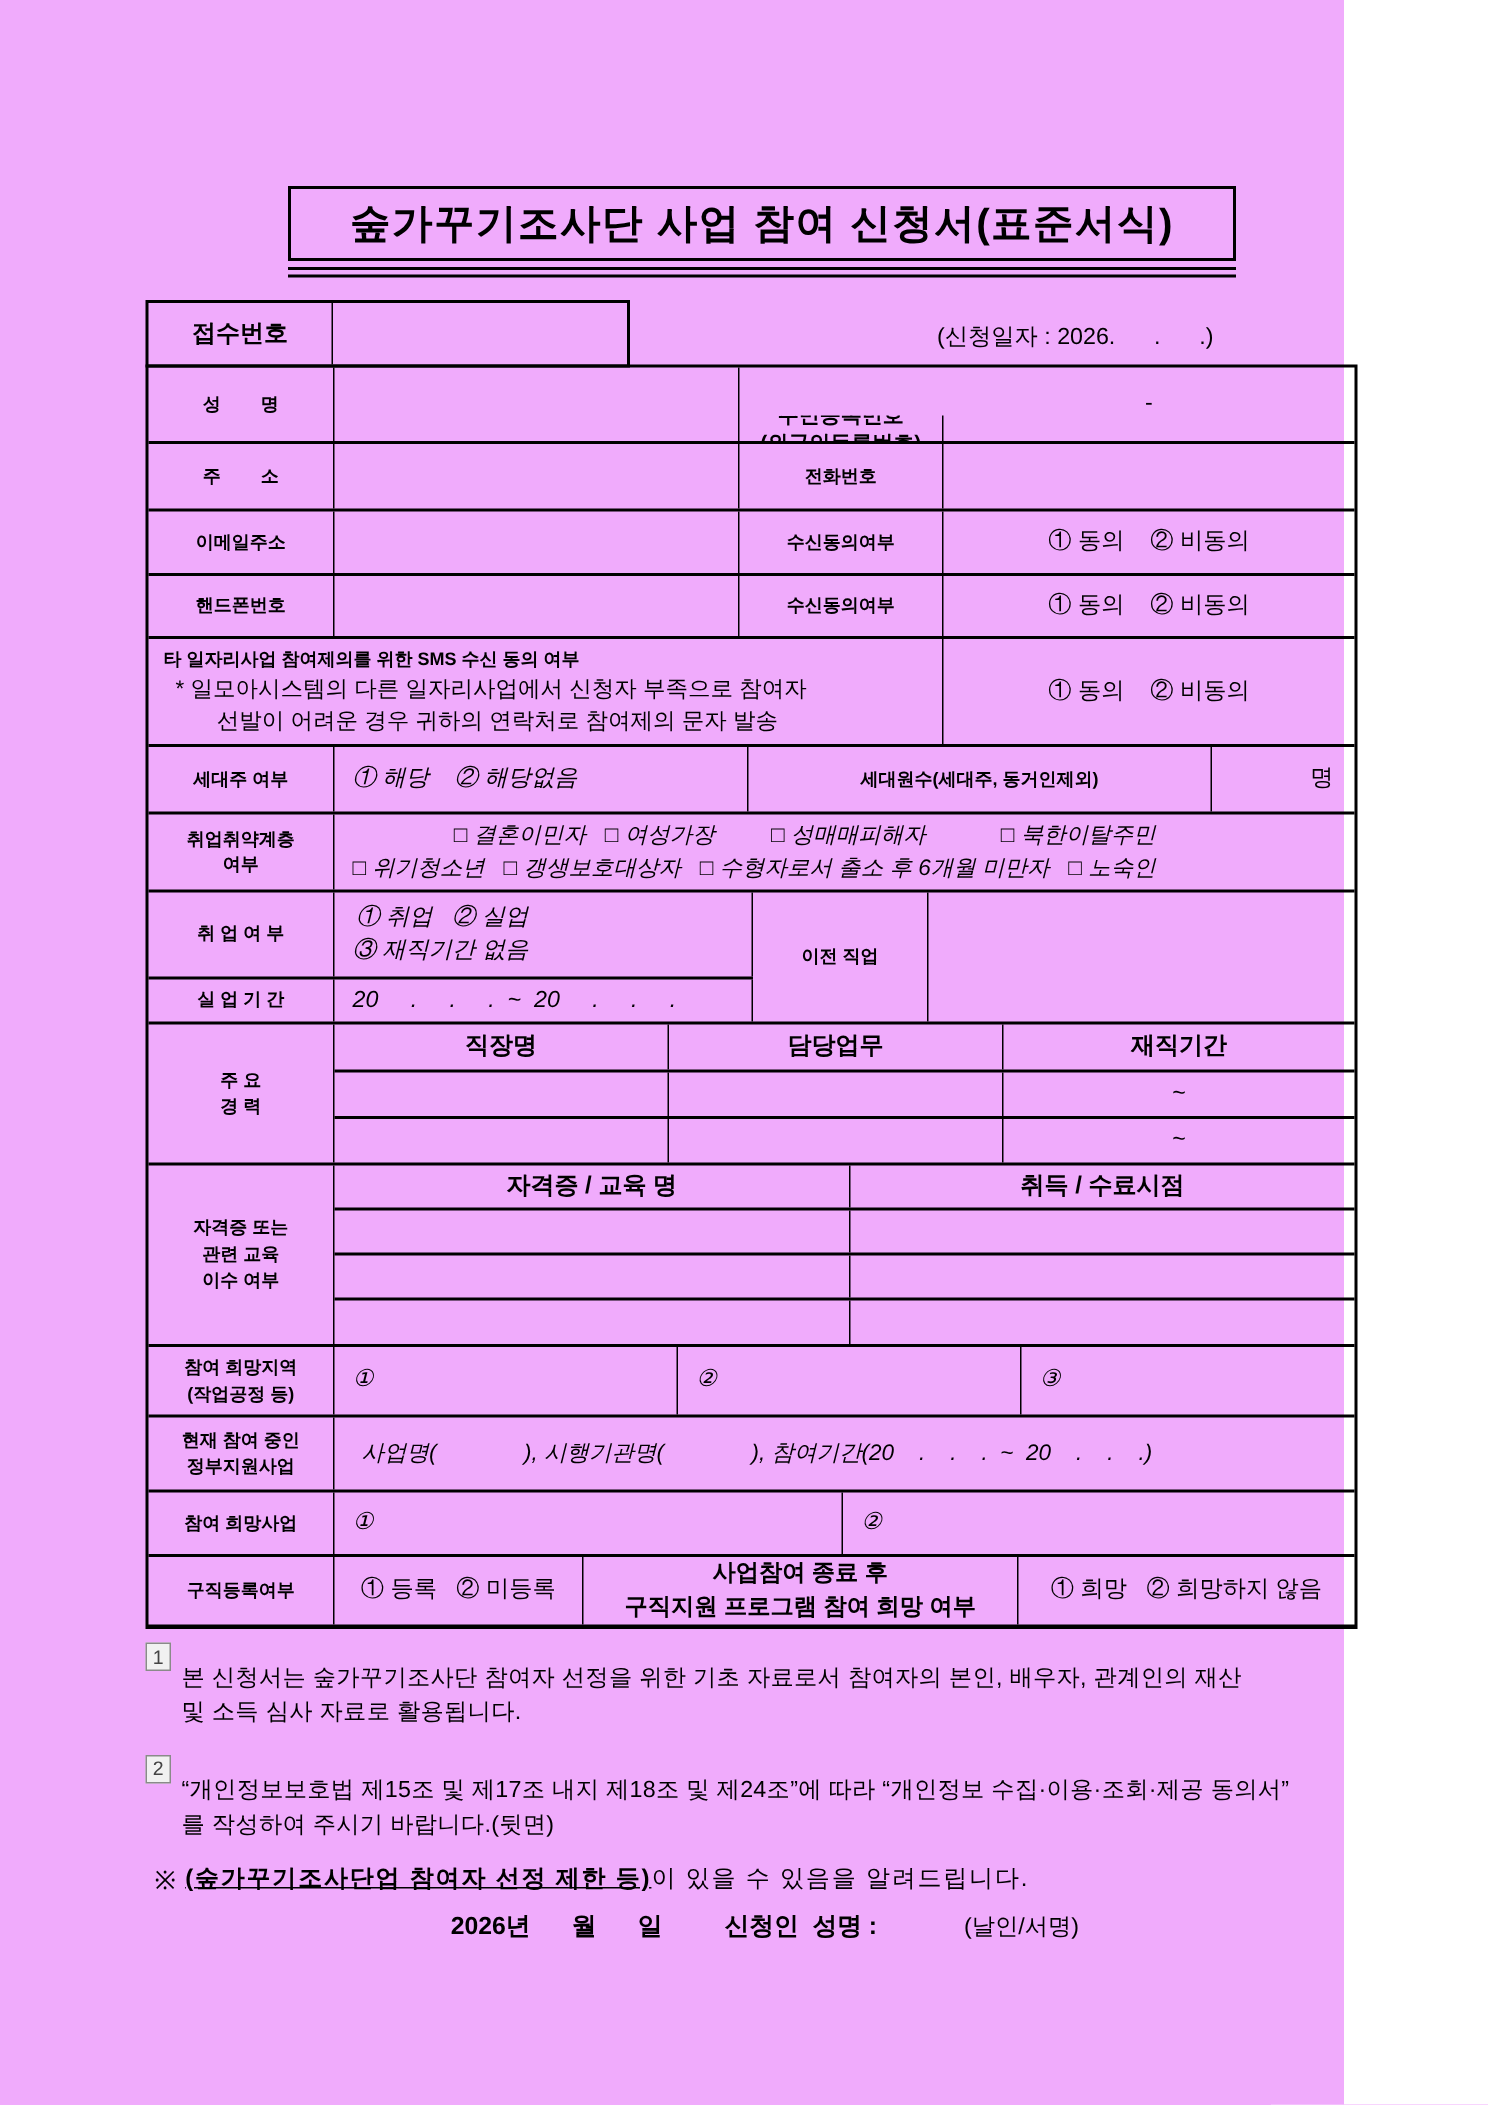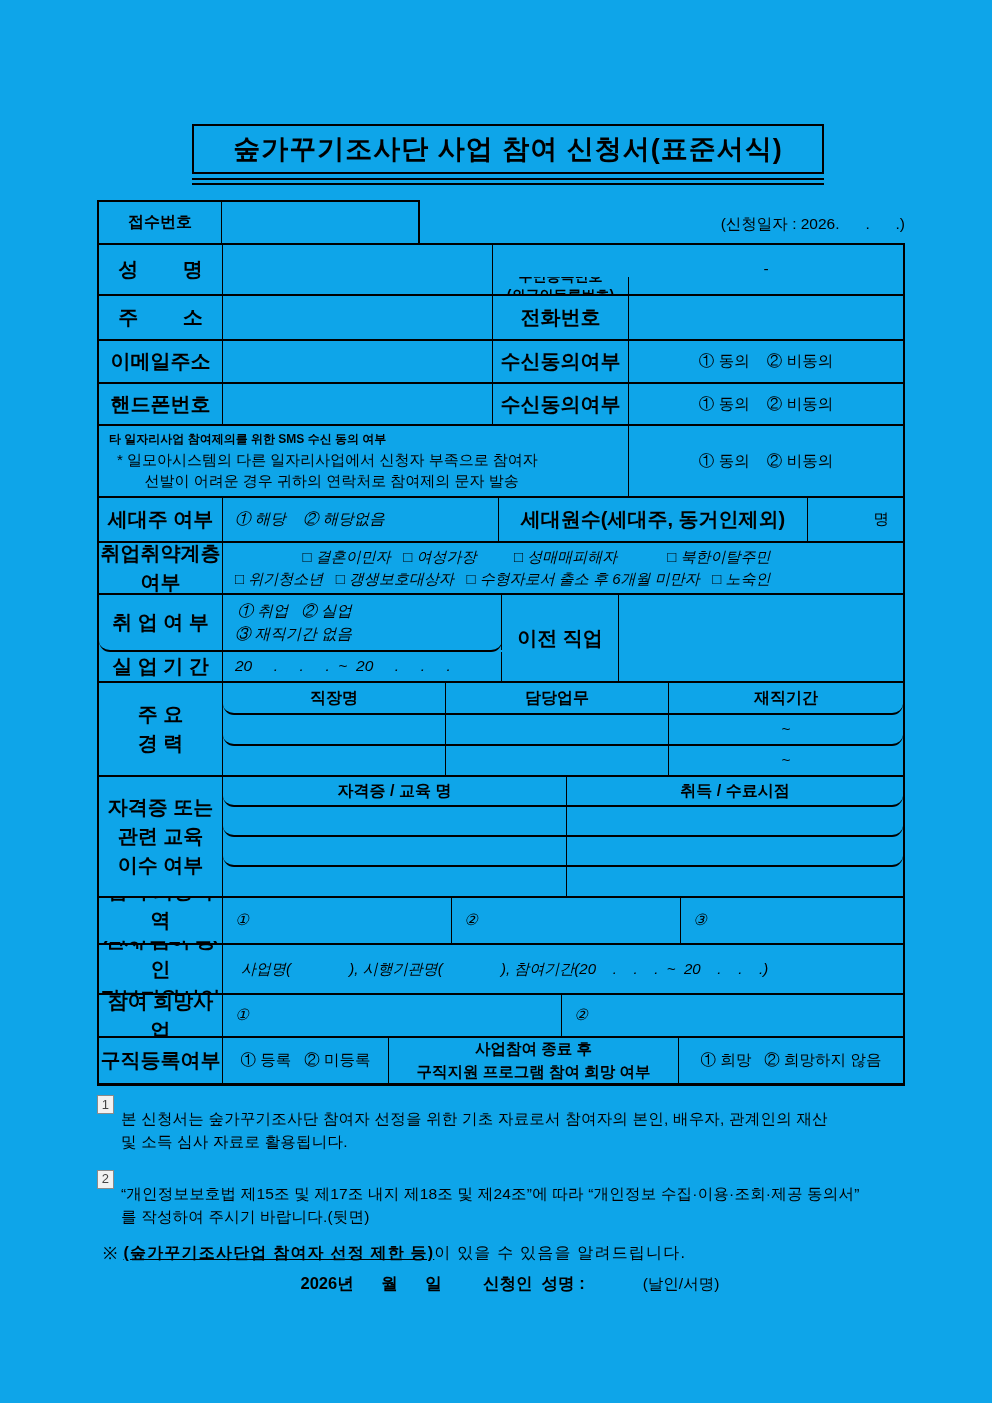--- a/index.html
+++ b/index.html
@@ -1,18 +1,18 @@
 <!DOCTYPE html>
 <html><head>
 <meta charset="utf-8">
 <style>
   * { margin:0; padding:0; box-sizing:border-box; }
   body { background:#ffffff; }
   .page {
-    position:relative; width:992px; height:1403px; background:#0ea5e9;
+    position:relative; width:896px; height:1403px; background:#f0abfc;
     font-family:"Liberation Sans", sans-serif; color:#000;
   }
   .title-box {
     position:absolute; left:192px; top:124px; width:632px; height:50px;
     border:2px solid #000; display:flex; align-items:center; justify-content:center;
   }
   .title-text { font-size:27px; font-weight:bold; letter-spacing:1px; white-space:pre; }
   .title-underline {
     position:absolute; left:192px; top:178px; width:632px; height:7px;
     border-top:2px solid #000; border-bottom:2px solid #000;
@@ -34,26 +34,26 @@
     display:flex; flex-direction:column;
   }
   .trow { display:flex; border-bottom:2px solid #000; }
   .trow.nbb { border-bottom:none; }
   .cell {
     border-right:1px solid #000; display:flex; align-items:center; justify-content:center;
     font-size:15.5px; white-space:pre-wrap; text-align:center; line-height:1.45;
     overflow:hidden;
   }
   .cell.nbr { border-right:none; }
-  .clabel { font-weight:bold; font-size:20px; }
+  .clabel { font-weight:bold; font-size:12px; }
   .chead  { font-weight:bold; font-size:16px; }
   .small  { font-size:14px; line-height:1.3;margin-top:32px; }
   .leftal { justify-content:flex-start; text-align:right; padding-left:12px;font-style:italic; }
   .vstack { display:flex; flex-direction:column; }
-  .subrow { display:flex; border-bottom:2px solid #000;border-radius:11px; }
+  .subrow { display:flex; border-bottom:2px solid #000; }
   .subrow.nbb { border-bottom:none; }
   .grow { flex:1; }
   .sms-cell { flex-direction:column; align-items:flex-start; justify-content:center; padding-left:10px; }
   .sms-title { font-weight:bold; font-size:12px; white-space:pre-wrap; }
   .sms-note  { font-size:15px; white-space:pre-wrap; padding-left:8px; line-height:1.4; }
   .unit-cell { justify-content:flex-end; padding-right:14px; }
 
   .notes { position:absolute; left:97px; top:1092px; width:815px; font-size:15.5px; }
   .note-item { display:flex; margin-bottom:13px; line-height:1.5; letter-spacing:0.2px; }
   .note-marker {

